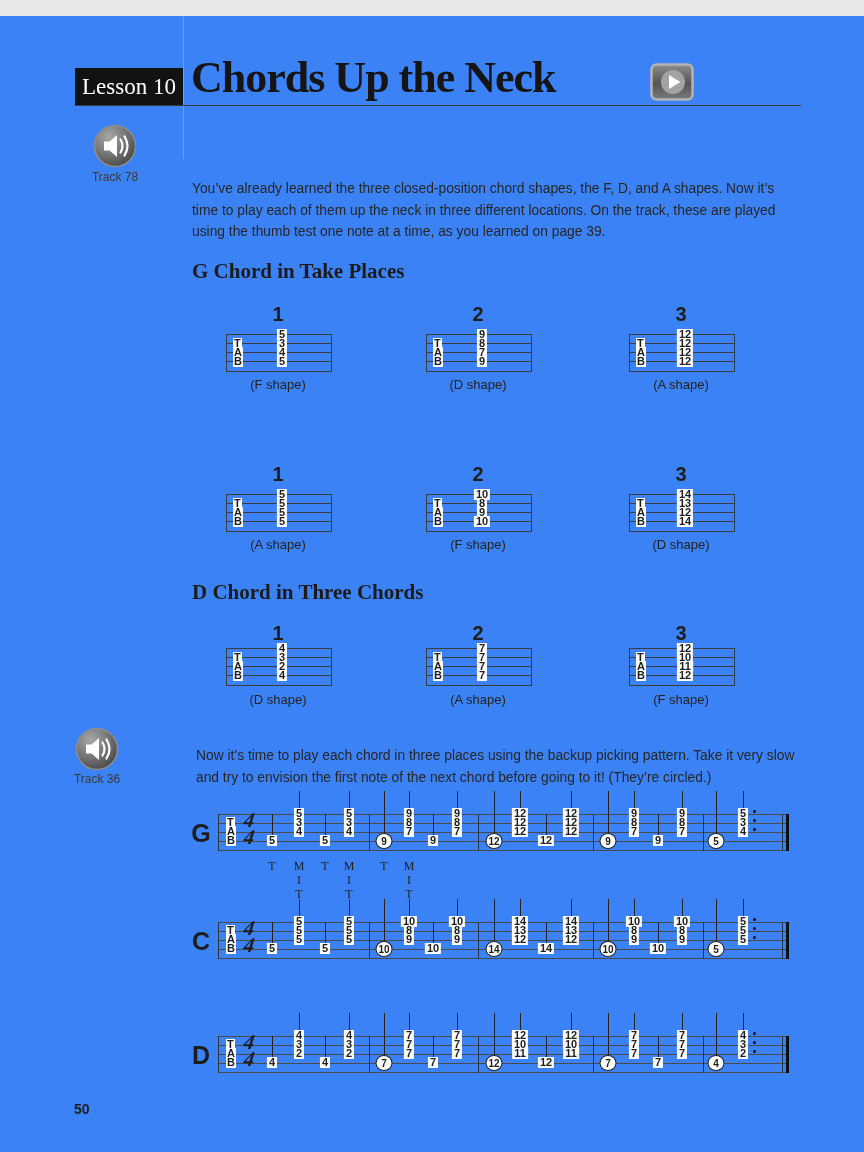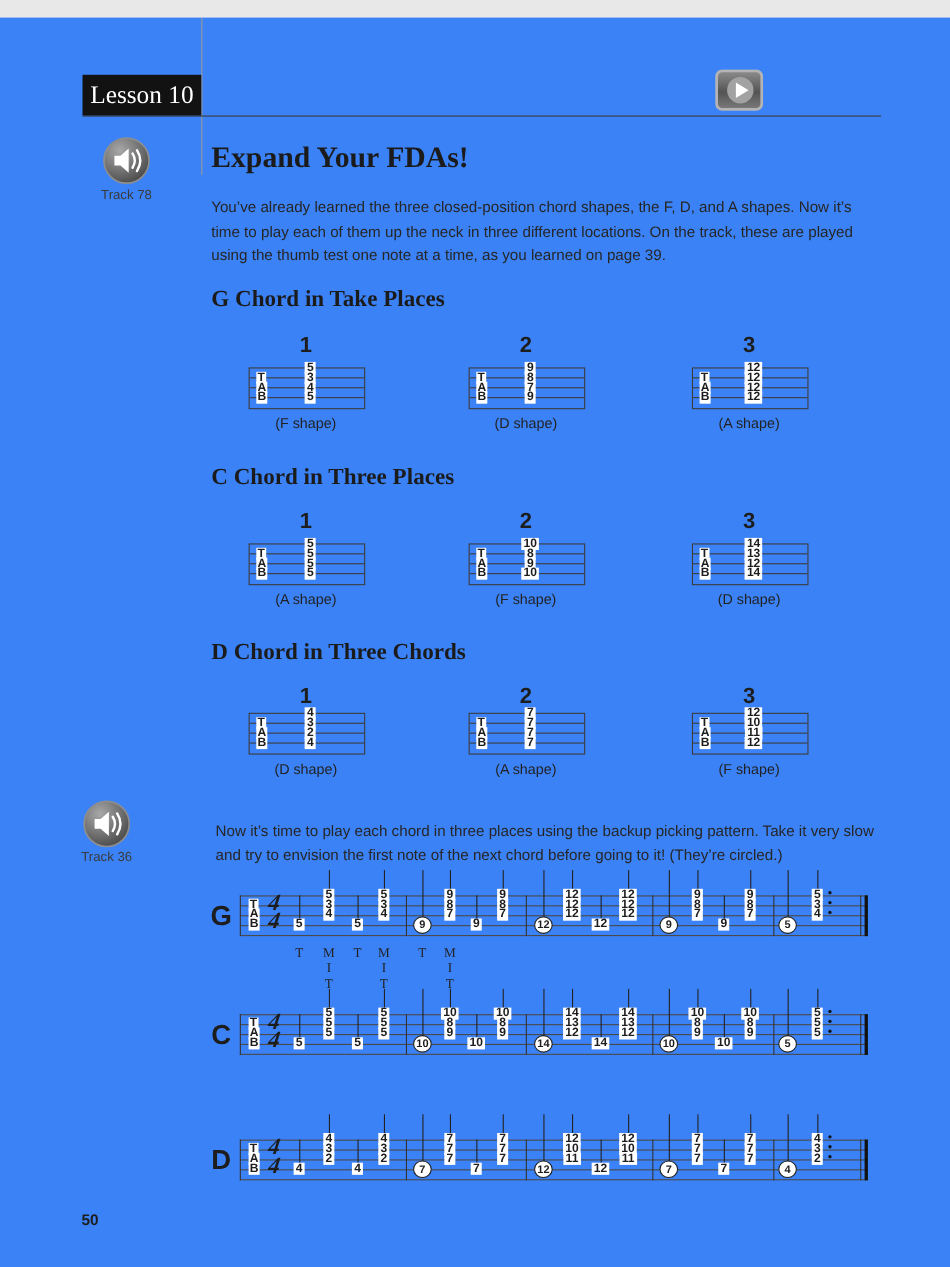--- a/index.html
+++ b/index.html
@@ -24,20 +24,21 @@
   #track79-body{left:196px;top:729px;width:614px;}
   #pagenum{position:absolute;left:74px;top:1085px;font:700 14px "Liberation Sans",sans-serif;}
 </style>
 </head>
 <body>
 
 <div class="page" id="page">
   <div id="vrule"></div>
   <div id="hrule"></div>
   <div id="lesson-badge">Lesson 10</div>
+  <div id="title">Chords Up the Neck</div>
 
   <div id="video-icon">
     <svg width="44" height="38" viewBox="0 0 44 38">
       <defs>
           <linearGradient id="vidg" x1="0" y1="0" x2="0" y2="1">
         <stop offset="0%" stop-color="#8d8d8d"></stop>
             <stop offset="55%" stop-color="#545454"></stop>
             <stop offset="100%" stop-color="#7b7b7b"></stop>
       </linearGradient>
         </defs>
@@ -57,21 +58,20 @@
       </radialGradient>
         </defs>
       <circle cx="22" cy="22" r="20.5" fill="url(#spg1)" stroke="#8e8e8e" stroke-width="1.5"></circle>
       <polygon points="11,17.5 16.5,17.5 24,11 24,33 16.5,26.5 11,26.5" fill="#fff"></polygon>
       <path d="M27.5 15.5 Q31.5 22 27.5 28.5" stroke="#fff" stroke-width="2.2" fill="none" stroke-linecap="round"></path>
       <path d="M31.5 12.5 Q37.5 22 31.5 31.5" stroke="#fff" stroke-width="2.2" fill="none" stroke-linecap="round"></path>
     </svg>
   </div>
   <div id="track78" class="track-label">Track 78</div>
 
-  <div id="intro-heading">Expand Your FDAs!</div>
   <div id="intro-body" class="bodytext">You’ve already learned the three closed-position chord shapes, the F, D, and A shapes. Now it’s time to play each of them up the neck in three different locations. On the track, these are played using the thumb test one note at a time, as you learned on page 39.</div>
 
   <div id="spk2" class="spk">
     <svg width="44" height="44" viewBox="0 0 44 44">
       <defs>
           <radialGradient id="spg2" cx="35%" cy="28%" r="85%">
         <stop offset="0%" stop-color="#a8a8a8"></stop>
             <stop offset="55%" stop-color="#707070"></stop>
             <stop offset="100%" stop-color="#3f3f3f"></stop>
       </radialGradient>
@@ -122,21 +122,20 @@
       <div style="position: absolute; left: 0px; top: 26px; width: 100%; height: 1px; background: rgb(60, 60, 60);"></div>
       <div style="position: absolute; left: 6px; top: 3px; font: 700 11px / 11px &quot;Liberation Sans&quot;, sans-serif; background: rgb(255, 255, 255); padding: 0px 1px;">T</div>
       <div style="position: absolute; left: 6px; top: 12px; font: 700 11px / 11px &quot;Liberation Sans&quot;, sans-serif; background: rgb(255, 255, 255); padding: 0px 1px;">A</div>
       <div style="position: absolute; left: 6px; top: 21px; font: 700 11px / 11px &quot;Liberation Sans&quot;, sans-serif; background: rgb(255, 255, 255); padding: 0px 1px;">B</div>
       <div style="position: absolute; left: 53%; top: -6px; transform: translateX(-50%); font: 700 11px / 11px &quot;Liberation Sans&quot;, sans-serif; background: rgb(255, 255, 255); padding: 0px 2px; white-space: nowrap;">12</div>
       <div style="position: absolute; left: 53%; top: 3px; transform: translateX(-50%); font: 700 11px / 11px &quot;Liberation Sans&quot;, sans-serif; background: rgb(255, 255, 255); padding: 0px 2px; white-space: nowrap;">12</div>
       <div style="position: absolute; left: 53%; top: 12px; transform: translateX(-50%); font: 700 11px / 11px &quot;Liberation Sans&quot;, sans-serif; background: rgb(255, 255, 255); padding: 0px 2px; white-space: nowrap;">12</div>
       <div style="position: absolute; left: 53%; top: 21px; transform: translateX(-50%); font: 700 11px / 11px &quot;Liberation Sans&quot;, sans-serif; background: rgb(255, 255, 255); padding: 0px 2px; white-space: nowrap;">12</div>
     </div>
     <div style="position: absolute; left: 621px; top: 361px; width: 120px; text-align: center; font: 13px &quot;Liberation Sans&quot;, sans-serif; color: rgb(34, 34, 34);">(A shape)</div>
-    <div style="position: absolute; left: 192px; top: 405px; font: 700 21px &quot;Liberation Serif&quot;, serif; color: rgb(27, 27, 27);">C Chord in Three Places</div>
     <div style="position: absolute; left: 238px; top: 447px; width: 80px; text-align: center; font: 700 20px &quot;Liberation Sans&quot;, sans-serif;">1</div>
     <div style="position: absolute; left: 226px; top: 478px; width: 104px; height: 36px; border: 1px solid rgb(60, 60, 60);">
       <div style="position: absolute; left: 0px; top: 8px; width: 100%; height: 1px; background: rgb(60, 60, 60);"></div>
       <div style="position: absolute; left: 0px; top: 17px; width: 100%; height: 1px; background: rgb(60, 60, 60);"></div>
       <div style="position: absolute; left: 0px; top: 26px; width: 100%; height: 1px; background: rgb(60, 60, 60);"></div>
       <div style="position: absolute; left: 6px; top: 3px; font: 700 11px / 11px &quot;Liberation Sans&quot;, sans-serif; background: rgb(255, 255, 255); padding: 0px 1px;">T</div>
       <div style="position: absolute; left: 6px; top: 12px; font: 700 11px / 11px &quot;Liberation Sans&quot;, sans-serif; background: rgb(255, 255, 255); padding: 0px 1px;">A</div>
       <div style="position: absolute; left: 6px; top: 21px; font: 700 11px / 11px &quot;Liberation Sans&quot;, sans-serif; background: rgb(255, 255, 255); padding: 0px 1px;">B</div>
       <div style="position: absolute; left: 53%; top: -6px; transform: translateX(-50%); font: 700 11px / 11px &quot;Liberation Sans&quot;, sans-serif; background: rgb(255, 255, 255); padding: 0px 2px; white-space: nowrap;">5</div>
       <div style="position: absolute; left: 53%; top: 3px; transform: translateX(-50%); font: 700 11px / 11px &quot;Liberation Sans&quot;, sans-serif; background: rgb(255, 255, 255); padding: 0px 2px; white-space: nowrap;">5</div>

